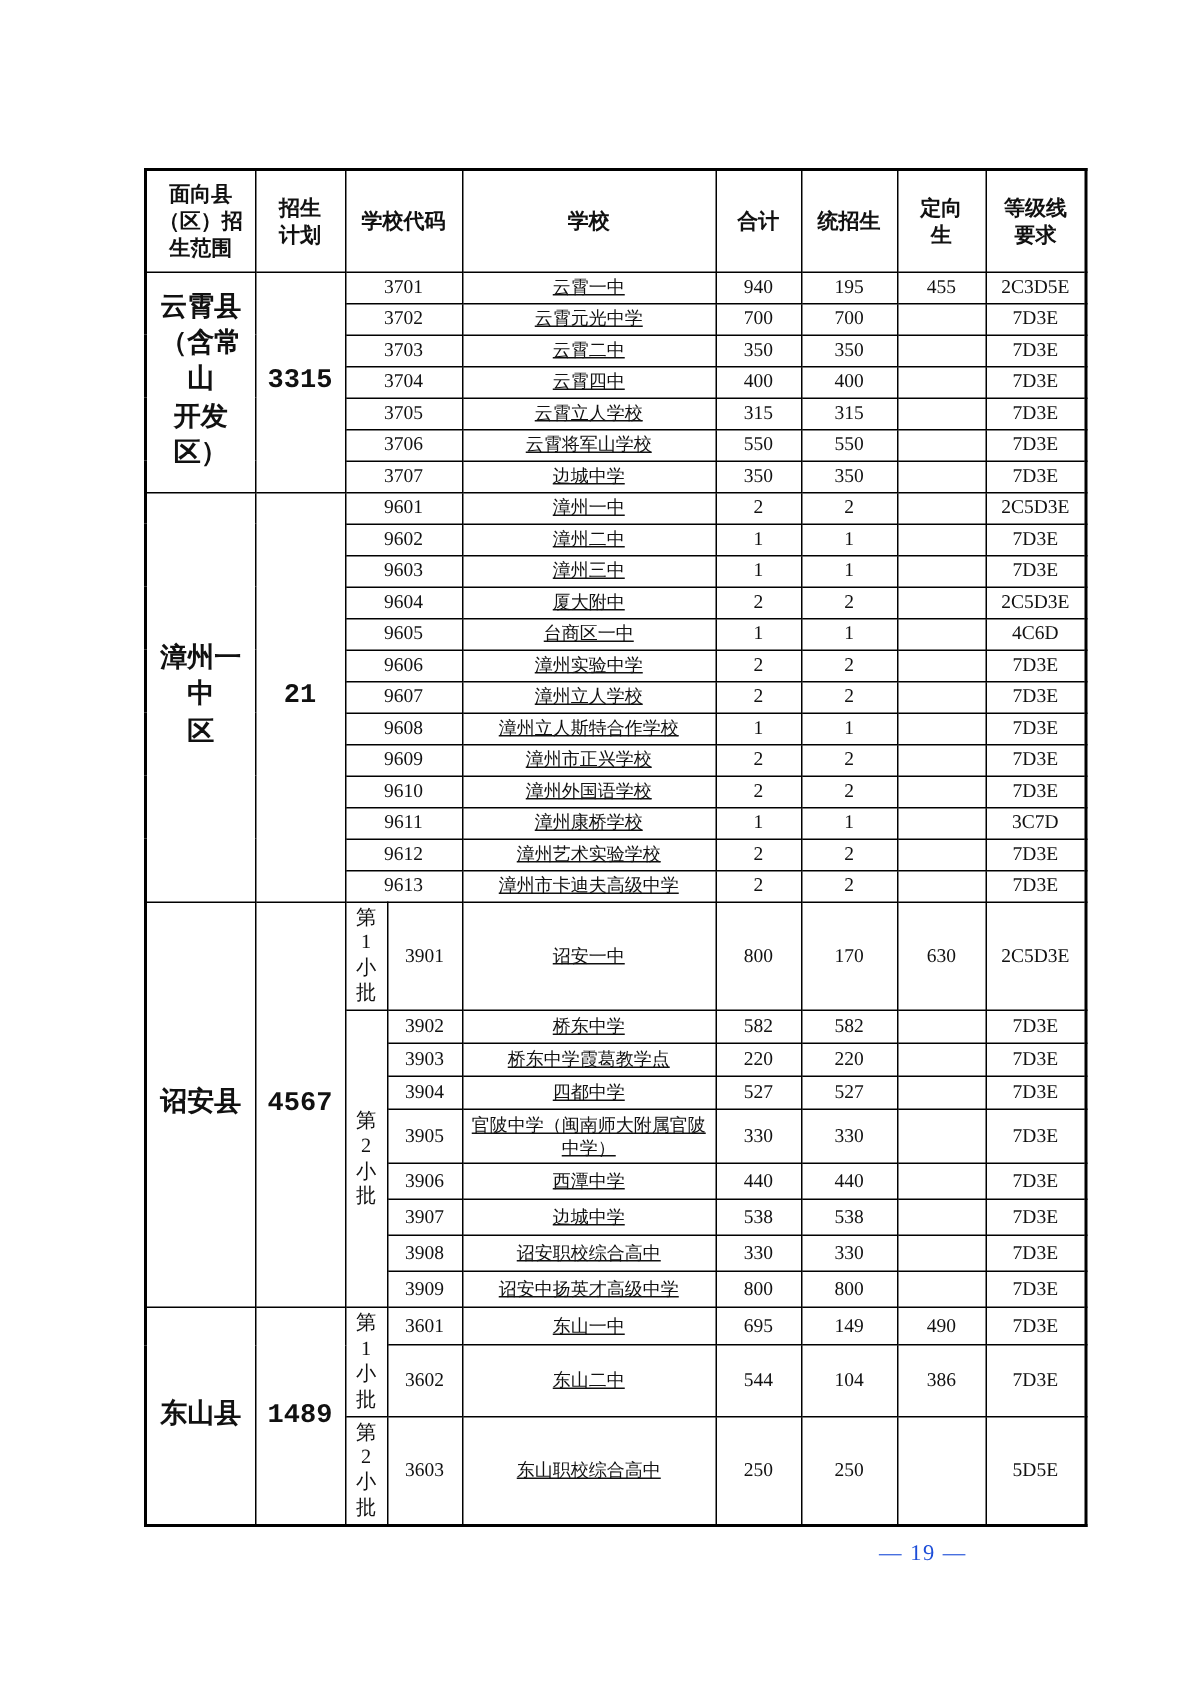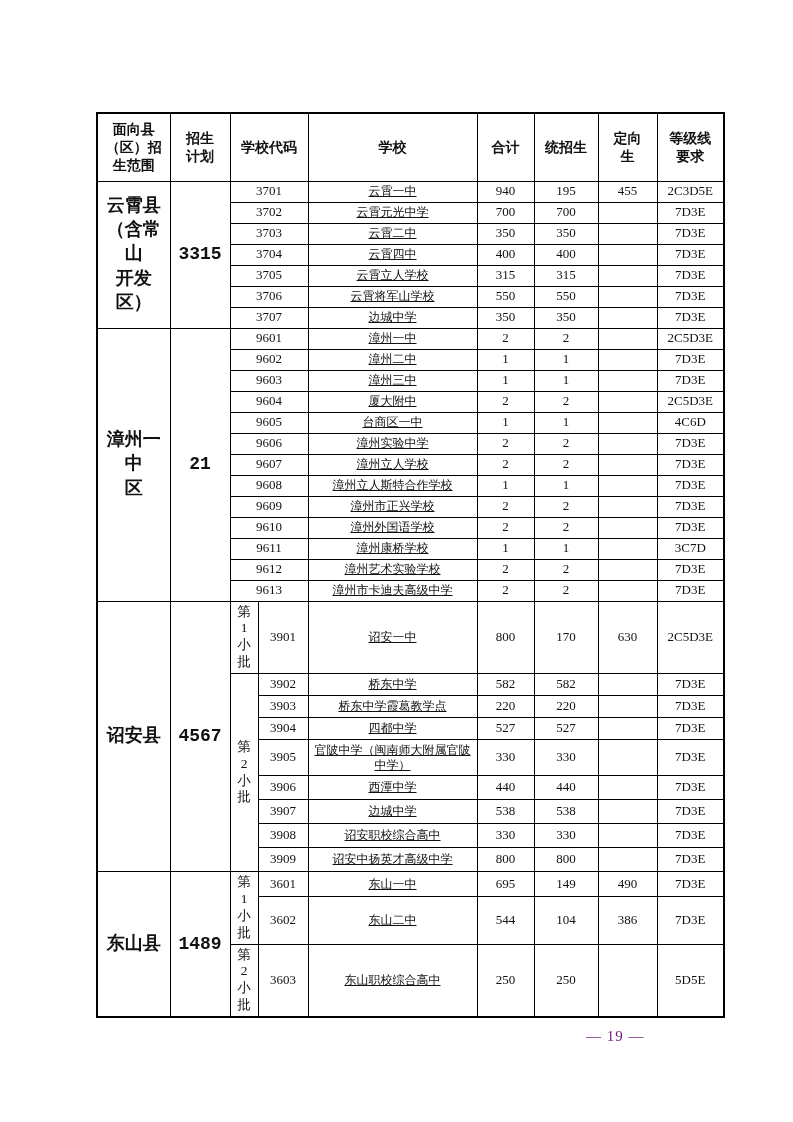--- a/index.html
+++ b/index.html
@@ -36,21 +36,21 @@
   tr.hh{height:68px;}
   tr.r21{height:21px;}
   tr.r60{height:60px;}
   tr.r22{height:22px;}
   tr.r36{height:36px;}
   tr.r24{height:24px;}
   tr.r45{height:45px;}
   tr.r71{height:71px;}
   .page-number{
     position:absolute;left:586px;top:1028px;width:90px;
-    font-size:15px;letter-spacing:1px;color:#701a75;
+    font-size:15px;letter-spacing:1px;color:#1d4ed8;
     font-family:"Liberation Serif","DejaVu Serif",serif;
     white-space:nowrap;
   }
 </style>
 </head>
 <body>
 
 <div class="page">
 
   <table class="quota">

